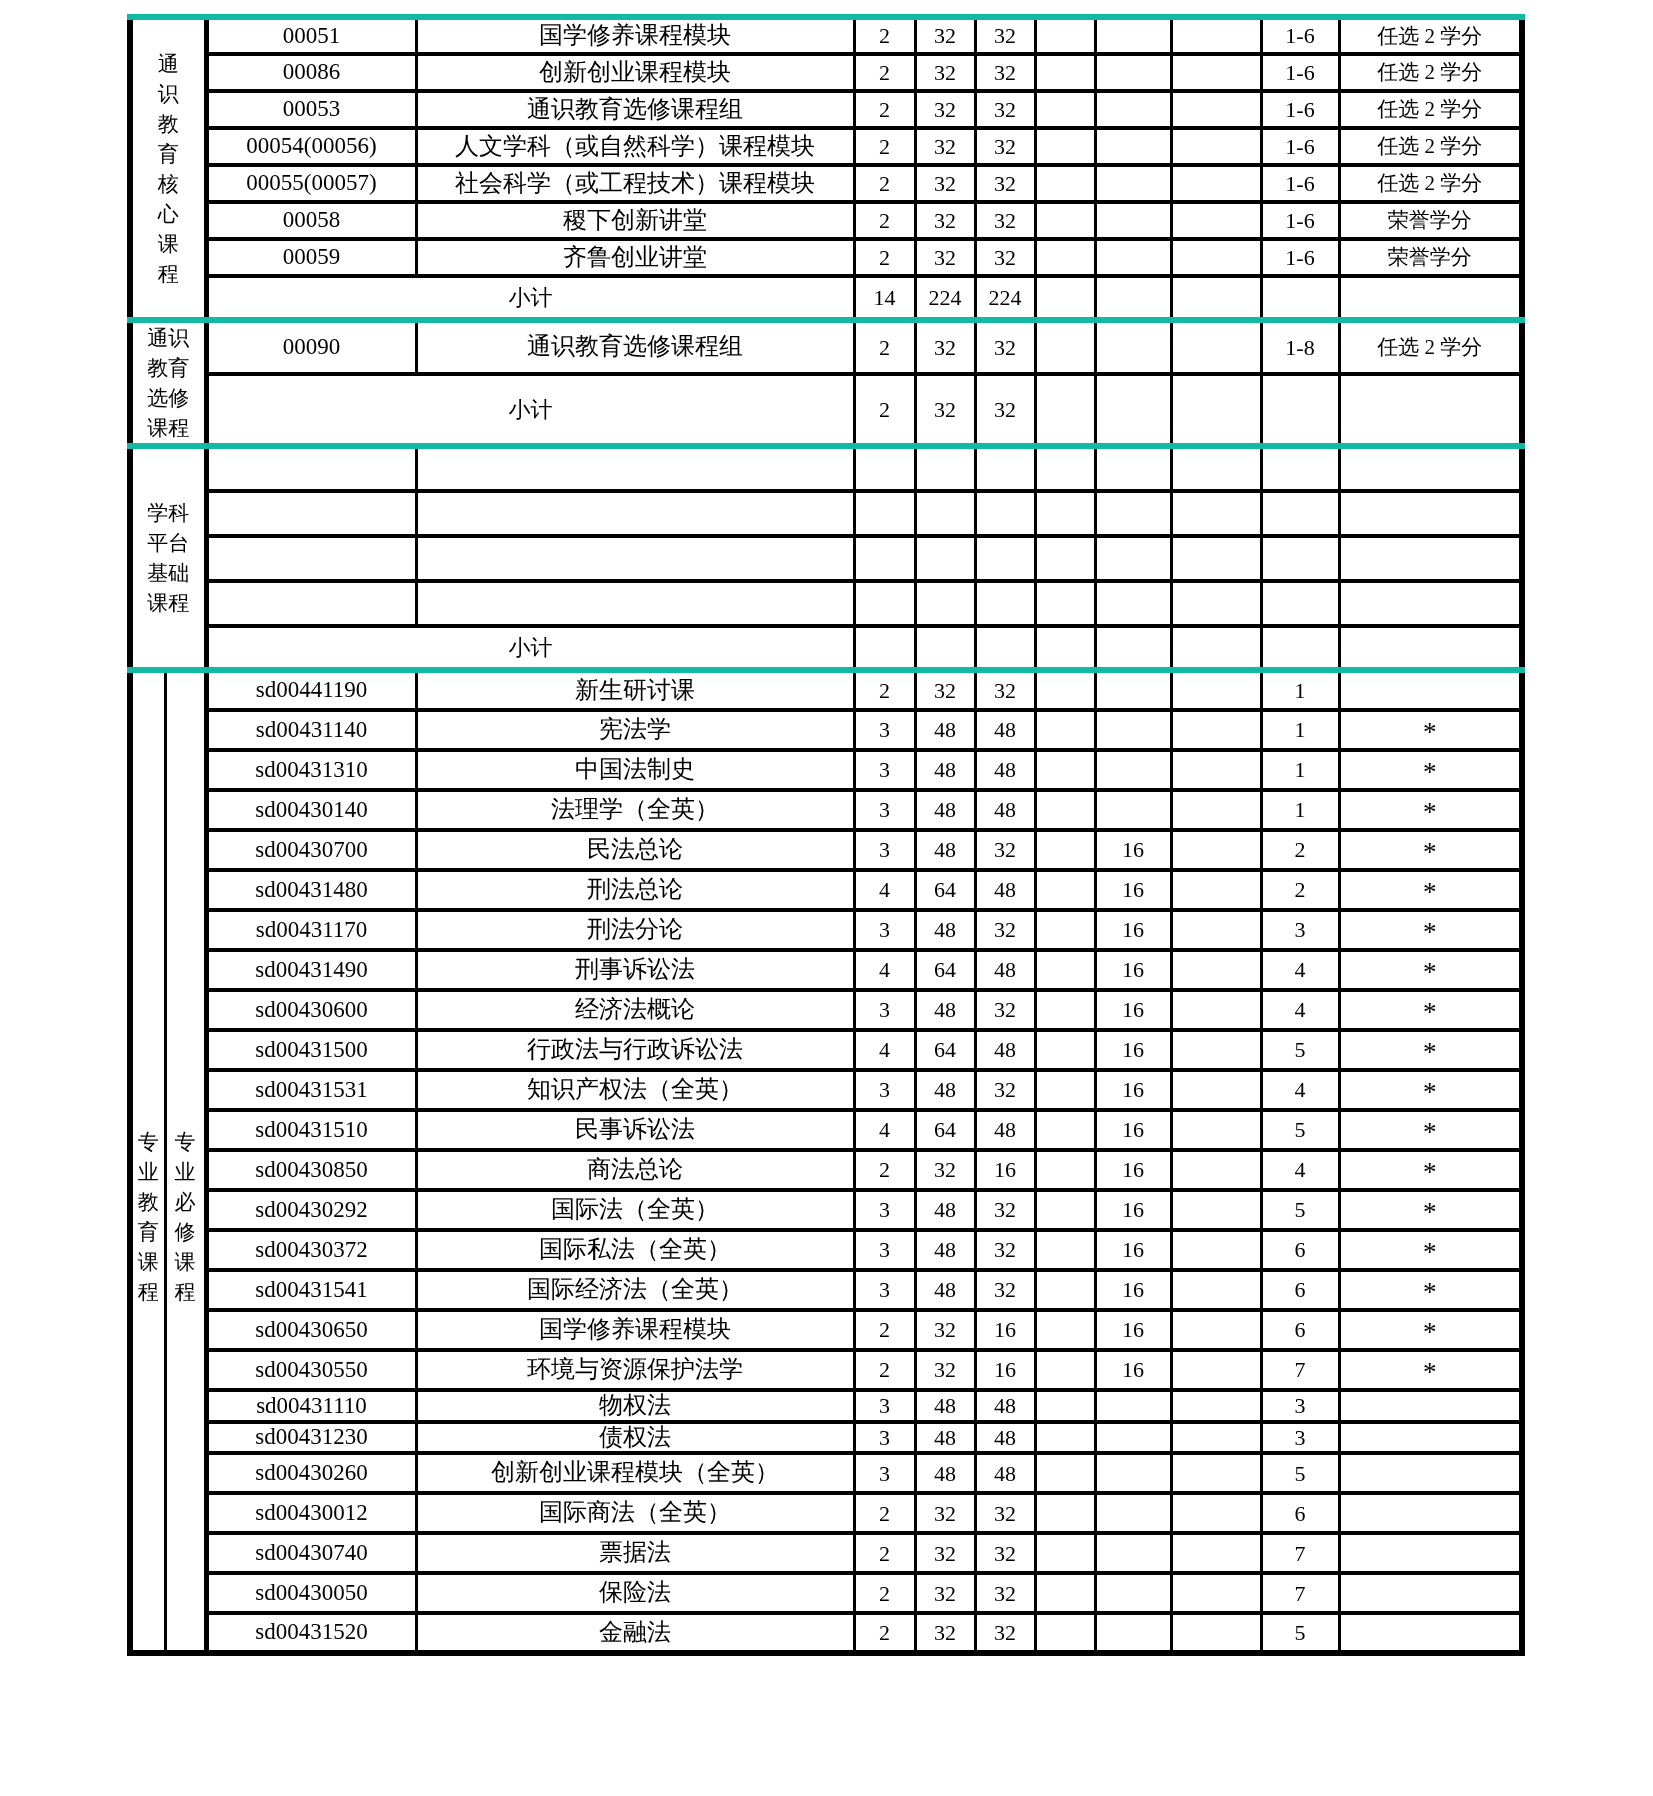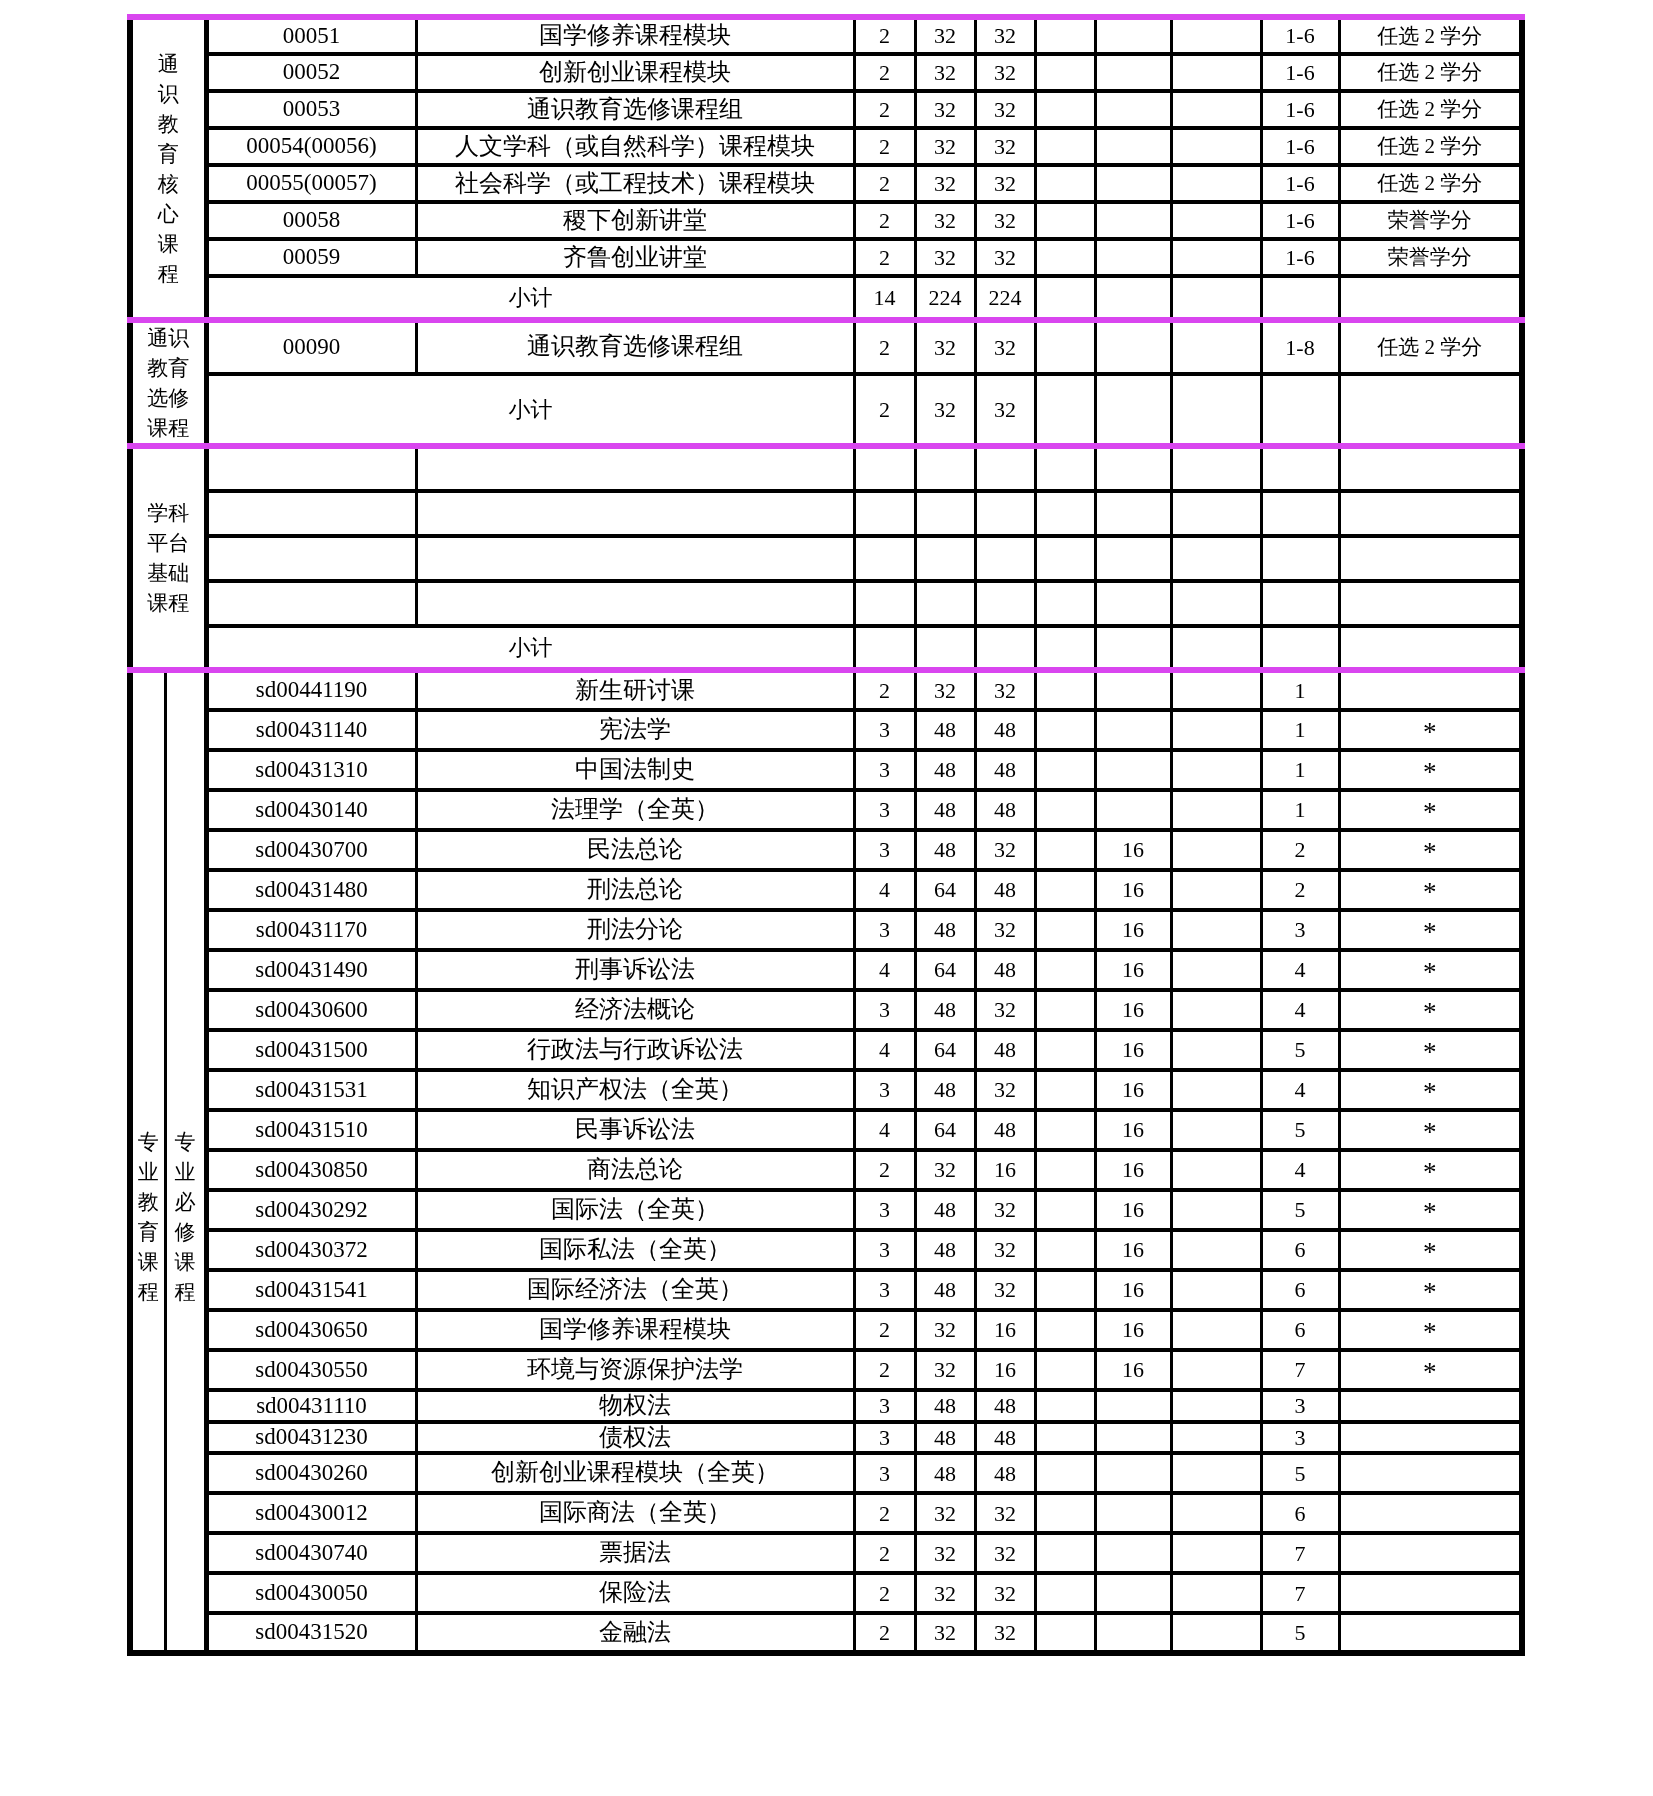--- a/index.html
+++ b/index.html
@@ -13,21 +13,21 @@
     border:6px solid #000;
   }
   td{
     border:3px solid #000;
     border-top-width:4px;border-bottom-width:4px;
     padding:0;margin:0;
     text-align:center;vertical-align:middle;
     font-size:22px;line-height:1.15;
     overflow:hidden;white-space:nowrap;
   }
-  tbody tr:first-child td{border-top:6px solid #d946ef}
+  tbody tr:first-child td{border-top:6px solid #14b8a6}
   td.cat{
     white-space:pre-line;font-size:21px;line-height:30px;
     overflow:hidden;
   }
   td.cat-edge{border-right-width:5px}
   td.cat-major{padding-top:110px}
   td.code{font-size:23px}
   td.name{font-size:24px}
   td.note{font-size:21px}
   td.note .star{font-size:27px;line-height:1;position:relative;top:3px;display:inline-block}
@@ -69,21 +69,21 @@
         <td>2</td>
         <td>32</td>
         <td>32</td>
         <td></td>
         <td></td>
         <td></td>
         <td>1-6</td>
         <td class="note">任选 2 学分</td>
       </tr>
       <tr class="h37">
-        <td class="code">00052</td>
+        <td class="code">00086</td>
         <td class="name">创新创业课程模块</td>
         <td>2</td>
         <td>32</td>
         <td>32</td>
         <td></td>
         <td></td>
         <td></td>
         <td>1-6</td>
         <td class="note">任选 2 学分</td>
       </tr>

